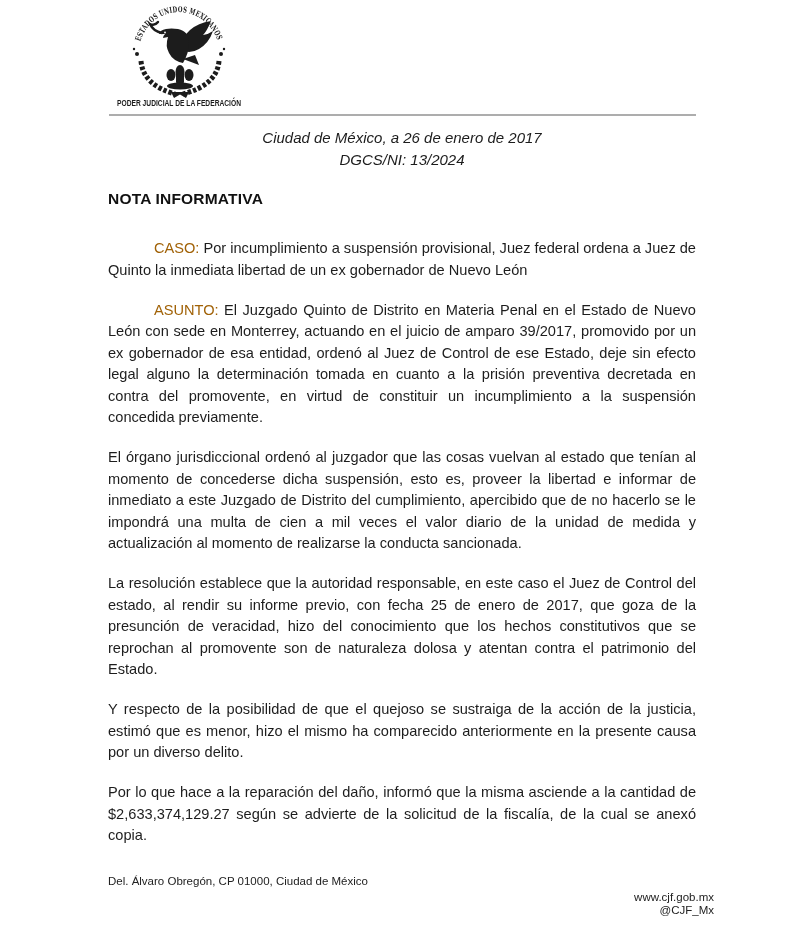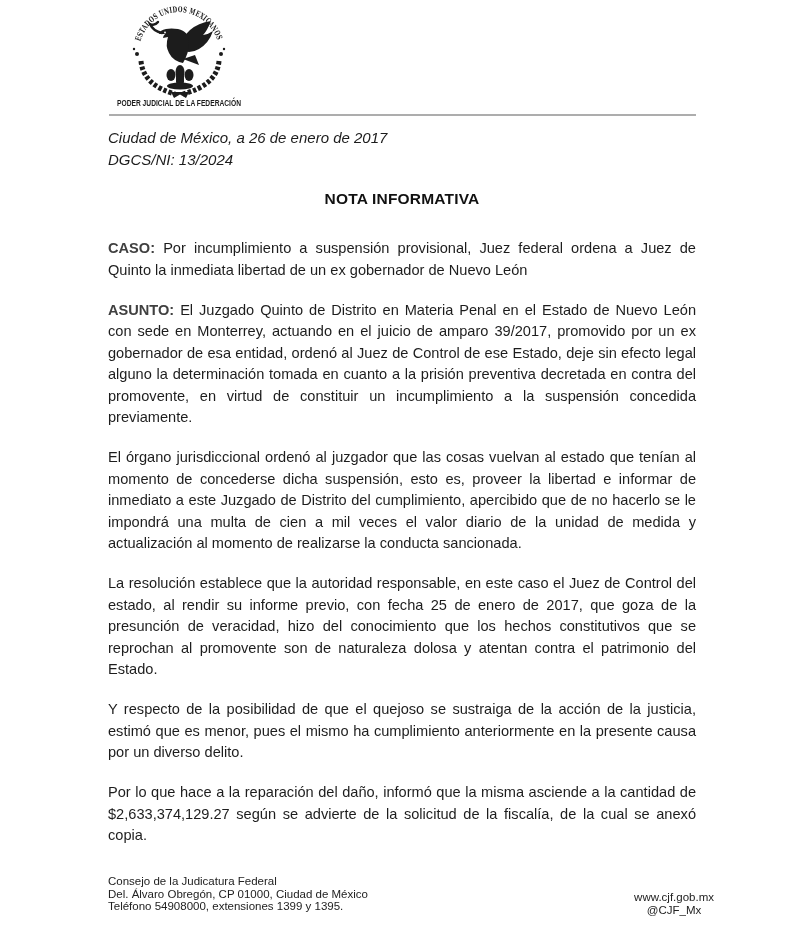--- a/index.html
+++ b/index.html
@@ -18,47 +18,47 @@
   .seal svg { display: block; }
 
   .header-rule {
     position: absolute; left: 109px; top: 114px;
     width: 587px; height: 2px; background: #adadad;
   }
 
   
   .dateline {
     position: absolute; left: 108px; top: 127px; width: 588px;
-    text-align: left; font-style: italic;
+    text-align: center; font-style: italic;
     font-size: 15px; line-height: 22px; color: #1c1c1c;
   }
 
   
   .doc-title {
     position: absolute; left: 108px; top: 190px; width: 588px;
-    text-align: center; font-weight: bold; font-size: 15.5px;
+    text-align: left; font-weight: bold; font-size: 15.5px;
     letter-spacing: 0.2px; color: #111;
   }
 
   
   .doc-body {
     position: absolute; left: 108px; top: 238px; width: 588px;
     font-size: 14.6px; line-height: 21.5px; color: #1d1d1d;
   }
   .doc-body p { margin: 0 0 18.5px 0; text-align: justify; }
-  .doc-body strong { font-weight: bold; color: #404040; }
+  .doc-body strong { font-weight: normal; color: #a16207; margin-left: 46px; }
 
   
   .footer-left {
     position: absolute; left: 108px; top: 875px;
     font-size: 11.5px; line-height: 12.5px; color: #222;
   }
   .footer-right {
     position: absolute; right: 71px; top: 891px;
-    font-size: 11.5px; line-height: 13px; text-align: center; color: #222;
+    font-size: 11.5px; line-height: 13px; text-align: right; color: #222;
   }
 </style>
 </head>
 <body>
 
 <div class="page">
 
   <div class="seal">
     <svg width="132" height="107" viewBox="0 0 132 107" fill="#1c1c1c" stroke="none">
       <defs>
@@ -117,29 +117,27 @@
 
   <div class="doc-body">
     <p><strong>CASO:</strong><span> Por incumplimiento a suspensión provisional, Juez federal ordena a Juez de Quinto la inmediata libertad de un ex gobernador de Nuevo León</span></p>
 
     <p><strong>ASUNTO:</strong><span> El Juzgado Quinto de Distrito en Materia Penal en el Estado de Nuevo León con sede en Monterrey, actuando en el juicio de amparo 39/2017, promovido por un ex gobernador de esa entidad, ordenó al Juez de Control de ese Estado, deje sin efecto legal alguno la determinación tomada en cuanto a la prisión preventiva decretada en contra del promovente, en virtud de constituir un incumplimiento a la suspensión concedida previamente.</span></p>
 
     <p>El órgano jurisdiccional ordenó al juzgador que las cosas vuelvan al estado que tenían al momento de concederse dicha suspensión, esto es, proveer la libertad e informar de inmediato a este Juzgado de Distrito del cumplimiento, apercibido que de no hacerlo se le impondrá una multa de cien a mil veces el valor diario de la unidad de medida y actualización al momento de realizarse la conducta sancionada.</p>
 
     <p>La resolución establece que la autoridad responsable, en este caso el Juez de Control del estado, al rendir su informe previo, con fecha 25 de enero de 2017, que goza de la presunción de veracidad, hizo del conocimiento que los hechos constitutivos que se reprochan al promovente son de naturaleza dolosa y atentan contra el patrimonio del Estado.</p>
 
-    <p>Y respecto de la posibilidad de que el quejoso se sustraiga de la acción de la justicia, estimó que es menor, pues el mismo ha cumplimiento anteriormente en la presente causa por un diverso delito.</p>
+    <p>Y respecto de la posibilidad de que el quejoso se sustraiga de la acción de la justicia, estimó que es menor, hizo el mismo ha comparecido anteriormente en la presente causa por un diverso delito.</p>
 
     <p>Por lo que hace a la reparación del daño, informó que la misma asciende a la cantidad de $2,633,374,129.27 según se advierte de la solicitud de la fiscalía, de la cual se anexó copia.</p>
   </div>
 
   <div class="footer-left">
-    <div>Consejo de la Judicatura Federal</div>
     <div>Del. Álvaro Obregón, CP 01000, Ciudad de México</div>
-    <div>Teléfono 54908000, extensiones 1399 y 1395.</div>
   </div>
 
   <div class="footer-right">
     <div>www.cjf.gob.mx</div>
     <div>@CJF_Mx</div>
   </div>
 
 </div>
 
 </body></html>

